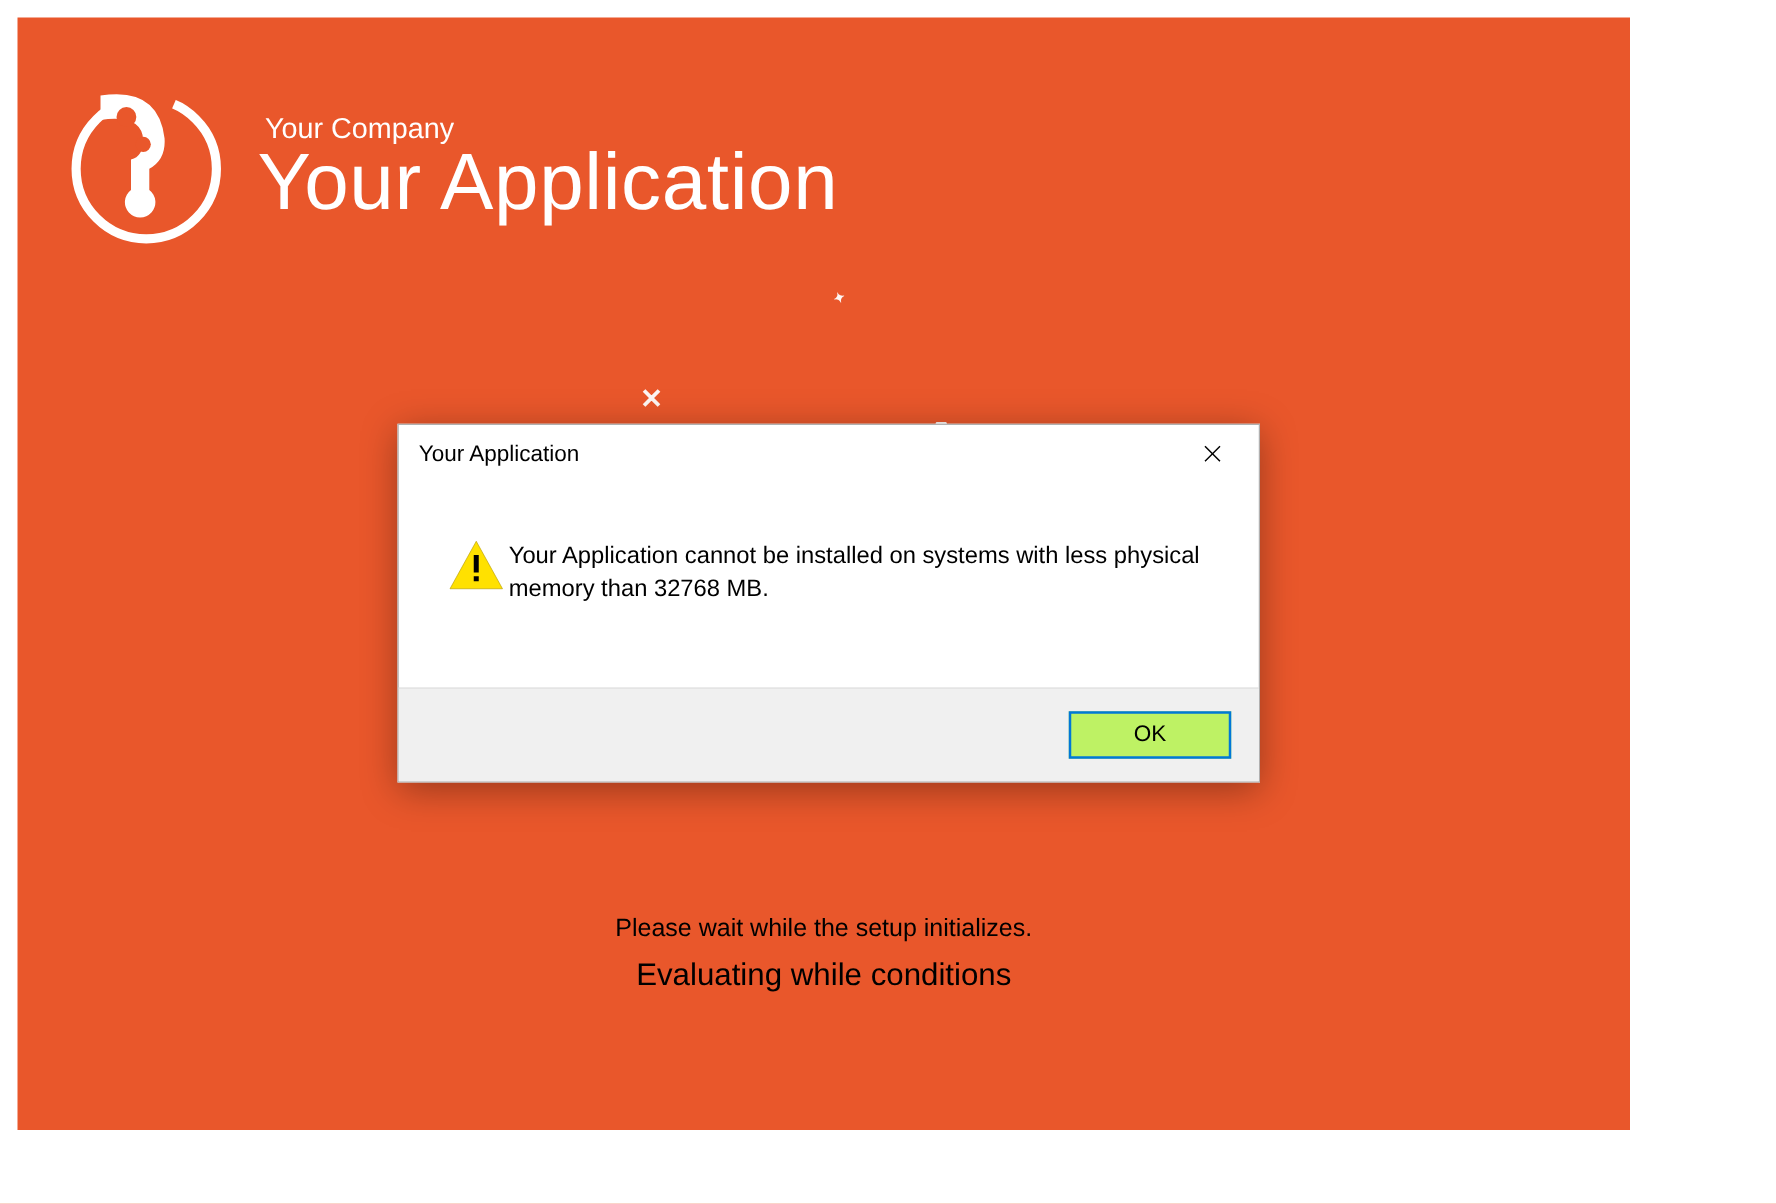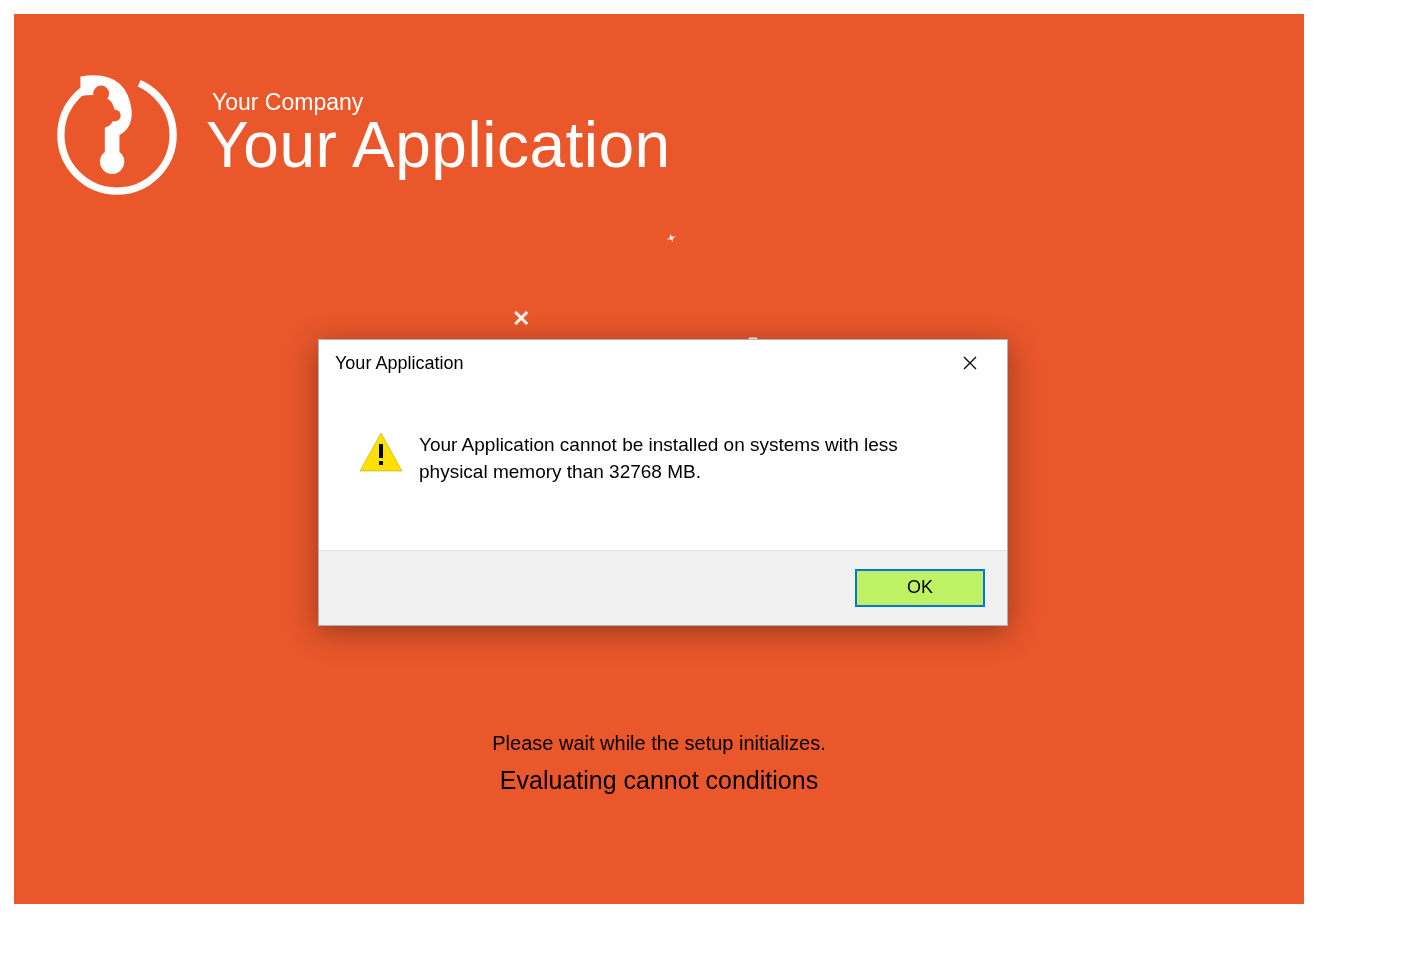--- a/index.html
+++ b/index.html
@@ -138,21 +138,21 @@
       height: 32px;
       display: flex;
       align-items: center;
       justify-content: center;
       cursor: pointer;
     }
     
     .dialog-body {
       display: flex;
       align-items: flex-start;
-      gap: 16px;
+      gap: 4px;
       padding: 46px 40px 64px 40px;
     }
     
     .warn-icon {
       width: 44px;
       height: 40px;
       flex-shrink: 0;
     }
     
     .dialog-message {
@@ -225,21 +225,21 @@
 
   <div class="monitor-wrap">
     <svg viewBox="0 0 200 200" width="260" height="260">
       <rect x="10" y="20" width="180" height="120" rx="6" fill="none" stroke="#ffffff" stroke-width="10"></rect>
       <rect x="90" y="145" width="20" height="40" fill="#ffffff"></rect>
       <rect x="50" y="182" width="100" height="14" rx="4" fill="#ffffff"></rect>
     </svg>
   </div>
 
   <div class="wait-text">Please wait while the setup initializes.</div>
-  <div class="status-text">Evaluating cannot conditions</div>
+  <div class="status-text">Evaluating while conditions</div>
 
 </div>
 
 <div class="dialog">
   <div class="dialog-titlebar">
     <div class="dialog-title">Your Application</div>
     <div class="close-btn">
       <svg width="14" height="14" viewBox="0 0 14 14">
         <line x1="1" y1="1" x2="13" y2="13" stroke="#000" stroke-width="1.2"></line>
         <line x1="13" y1="1" x2="1" y2="13" stroke="#000" stroke-width="1.2"></line>

